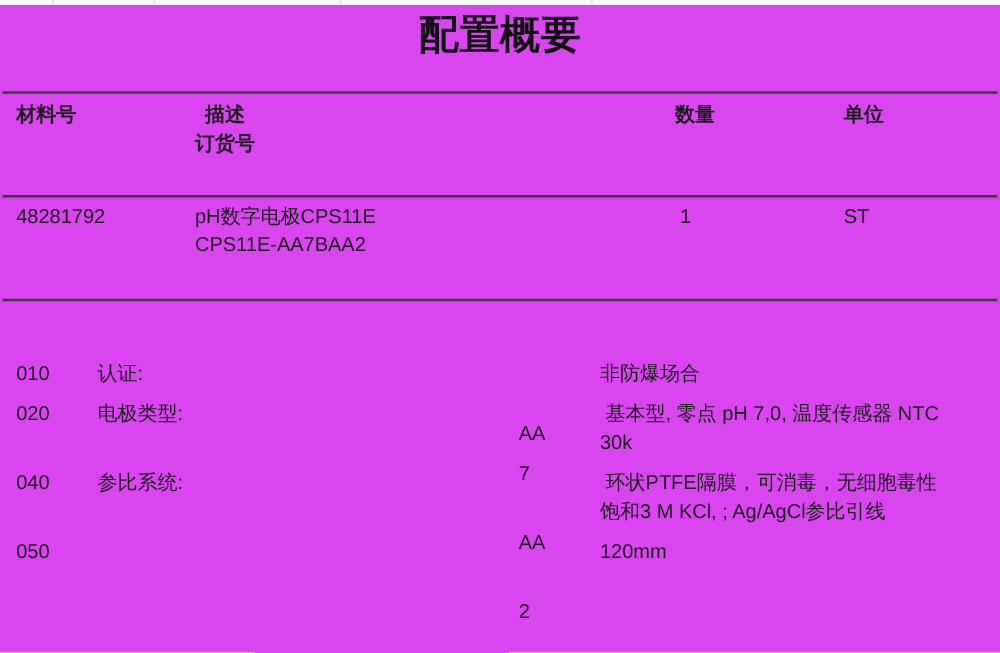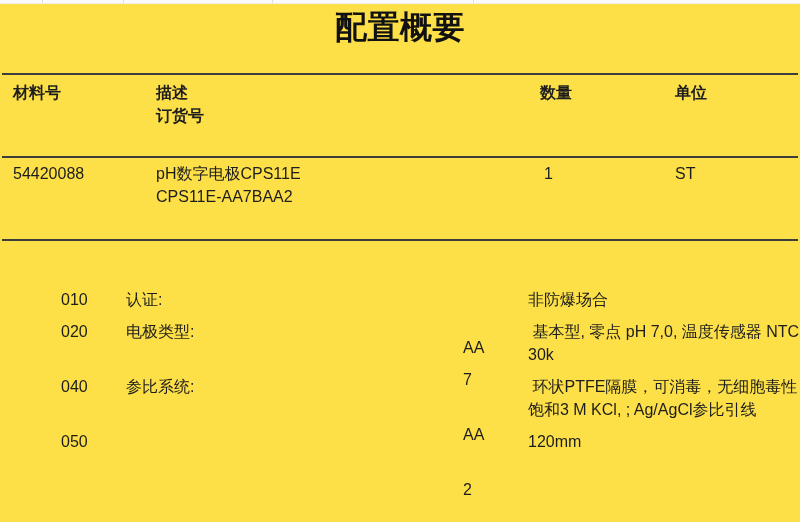--- a/index.html
+++ b/index.html
@@ -1,20 +1,20 @@
 <!DOCTYPE html>
 <html><head>
 <meta charset="utf-8">
 <style>
   html, body { margin: 0; padding: 0; background: #ffffff; }
   .page {
     position: relative;
     width: 800px;
     height: 522px;
-    background: #fde047;
+    background: #d946ef;
     overflow: hidden;
     font-family: "Liberation Sans", "DejaVu Sans", sans-serif;
     color: #1d1d1d;
   }
   
   .top-artifact {
     position: absolute; top: 0; left: 0; right: 0; height: 3px;
     background: #fafafa; border-bottom: 1px solid #eeeeee;
   }
   .top-artifact .tick {
@@ -30,30 +30,30 @@
     background: #3d3d3d;
   }
   .rule-1 { top: 73px; }
   .rule-2 { top: 156px; }
   .rule-3 { top: 239px; }
   .cell {
     position: absolute;
     font-size: 16px; line-height: 23px;
     white-space: pre-line;
   }
-  .hdr { font-weight: bold; }
+  .hdr { font-weight: bold; text-align: center; }
   .hdr-row .cell { top: 81px; }
   .data-row .cell { top: 162px; }
   .col-material { left: 13px; }
   .col-desc { left: 156px; }
   .col-qty { left: 540px; }
   .col-qty-val { left: 544px; }
   .col-unit { left: 675px; }
   .cfg-section {
-    position: absolute; top: 288px; left: 0; right: 0; padding-left: 48px;
+    position: absolute; top: 288px; left: 0; right: 0;
   }
   .cfg-row {
     position: relative;
     margin-bottom: 9px;
     font-size: 16px; line-height: 23px;
   }
   .cfg-code  { position: absolute; left: 13px; top: 0; }
   .cfg-label { position: absolute; left: 78px; top: 0; }
   .cfg-value { position: absolute; left: 415px; top: 16px; margin-top: 32px; }
   .cfg-desc  { margin-left: 480px; width: 318px; white-space: pre-wrap; }
@@ -78,21 +78,21 @@
     <span class="cell hdr col-material">材料号</span>
     <span class="cell hdr col-desc">描述
 订货号</span>
     <span class="cell hdr col-qty">数量</span>
     <span class="cell hdr col-unit">单位</span>
   </div>
 
   <div class="rule rule-2"></div>
 
   <div class="data-row">
-    <span class="cell col-material">54420088</span>
+    <span class="cell col-material">48281792</span>
     <span class="cell col-desc">pH数字电极CPS11E
 CPS11E-AA7BAA2</span>
     <span class="cell col-qty-val">1</span>
     <span class="cell col-unit">ST</span>
   </div>
 
   <div class="rule rule-3"></div>
 
   <div class="cfg-section">
 

